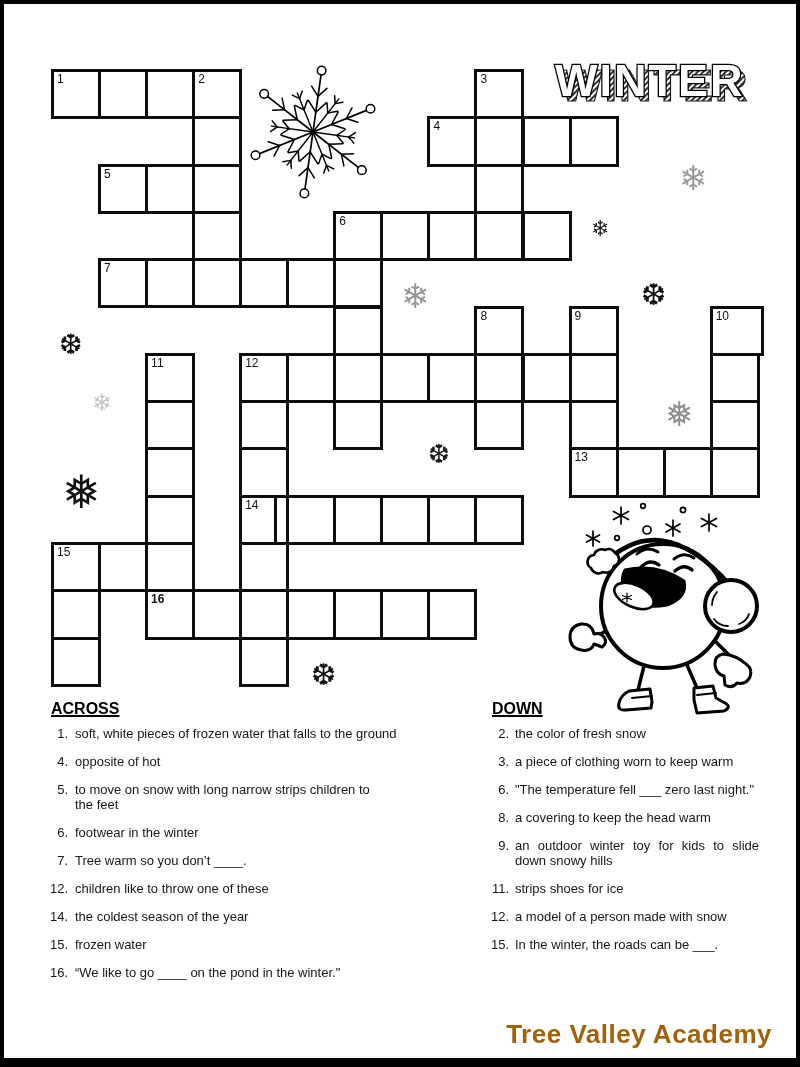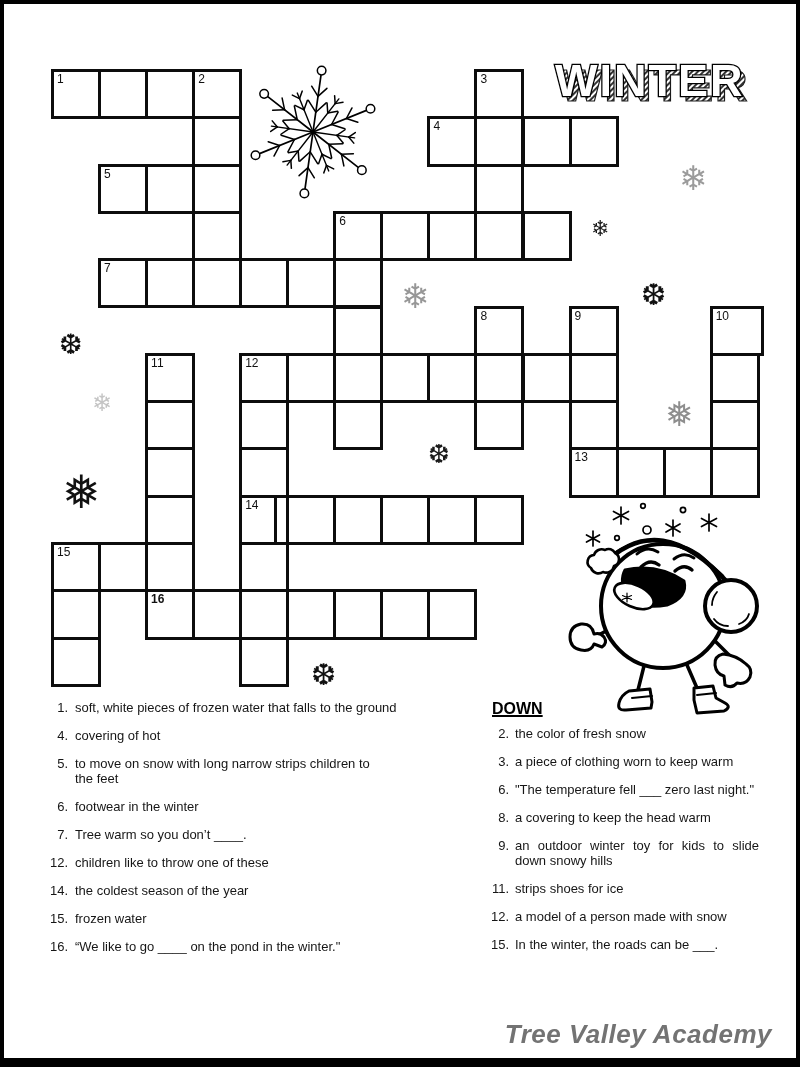--- a/index.html
+++ b/index.html
@@ -287,28 +287,29 @@
       <path fill="#fff" stroke-width="3" d="M176 152 q-9 2 -8 11 q1 9 9 11 l1 9 q7 4 12 -2 q9 2 13 -6 q3 -8 -4 -13 q-10 -9 -23 -10 z"></path>
 
       <path fill="#fff" stroke-width="3" d="M82 189 l21 -2 2 13 -1 6 -25 2 q-9 1 -7 -7 q2 -8 10 -12 z"></path>
       <path d="M85 196 l20 -2" stroke-width="2"></path>
       <path fill="#fff" stroke-width="3" d="M147 186 l19 -2 3 12 9 5 q7 4 -1 8 l-27 2 -3 -13 z"></path>
       <path d="M150 193 l19 -2" stroke-width="2"></path>
     </g>
   </svg>
 
   <div class="cluecol across-col">
+    <h2>ACROSS</h2>
     <div id="across-list">
         <div class="clue">
           <span class="num">1.</span>
           <span class="txt">soft, white pieces of frozen water that falls to the ground</span>
         </div>
         <div class="clue">
           <span class="num">4.</span>
-          <span class="txt">covering of hot</span>
+          <span class="txt">opposite of hot</span>
         </div>
         <div class="clue">
           <span class="num">5.</span>
           <span class="txt">to move on snow with long narrow strips children to
 the feet</span>
         </div>
         <div class="clue">
           <span class="num">6.</span>
           <span class="txt">footwear in the winter</span>
         </div>
@@ -366,15 +367,15 @@
           <span class="num">12.</span>
           <span class="txt">a model of a person made with snow</span>
         </div>
         <div class="clue">
           <span class="num">15.</span>
           <span class="txt">In the winter, the roads can be ___.</span>
         </div>
       </div>
   </div>
 
-  <div class="brand" style="color: #737373; font-style: italic;">Tree Valley Academy</div>
+  <div class="brand" style="color: #a16207;">Tree Valley Academy</div>
 
 </div>
 
 </body></html>

